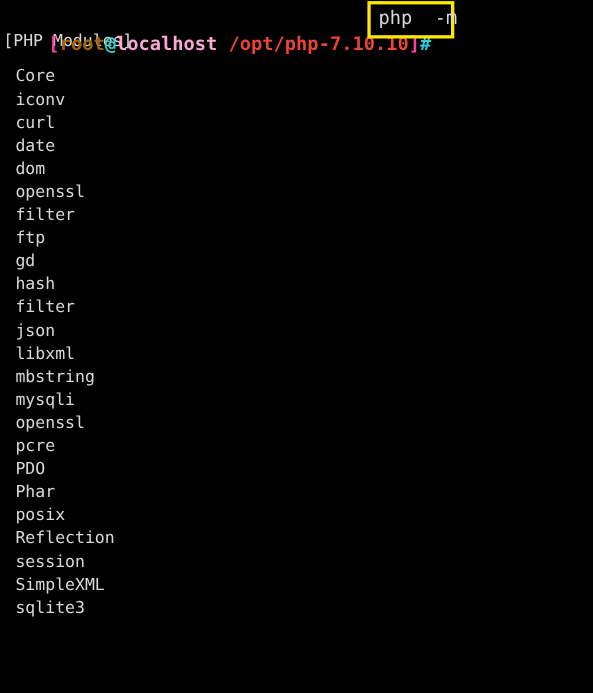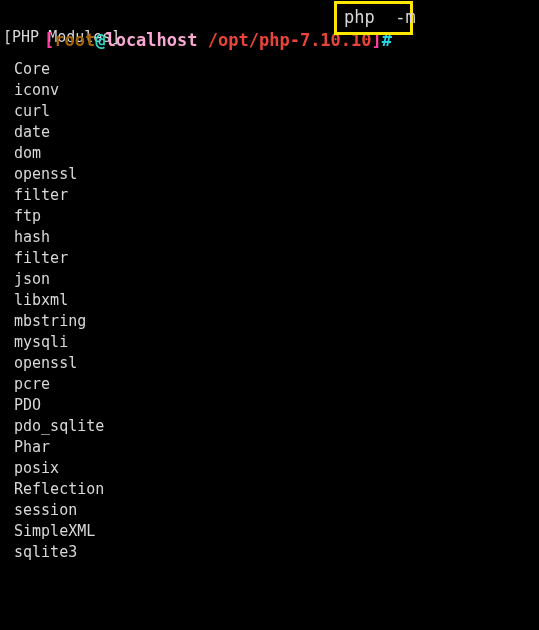--- a/index.html
+++ b/index.html
@@ -84,30 +84,30 @@
 
   <div class="module-list">
     <div class="line">Core</div>
     <div class="line">iconv</div>
     <div class="line">curl</div>
     <div class="line">date</div>
     <div class="line">dom</div>
     <div class="line">openssl</div>
     <div class="line">filter</div>
     <div class="line">ftp</div>
+    <div class="line">gd</div>
     <div class="line">hash</div>
     <div class="line">filter</div>
     <div class="line">json</div>
     <div class="line">libxml</div>
     <div class="line">mbstring</div>
     <div class="line">mysqli</div>
     <div class="line">openssl</div>
     <div class="line">pcre</div>
     <div class="line">PDO</div>
-    <div class="line">pdo_sqlite</div>
     <div class="line">Phar</div>
     <div class="line">posix</div>
     <div class="line">Reflection</div>
     <div class="line">session</div>
     <div class="line">SimpleXML</div>
     <div class="line">sqlite3</div>
   </div>
 
 </div>
 

